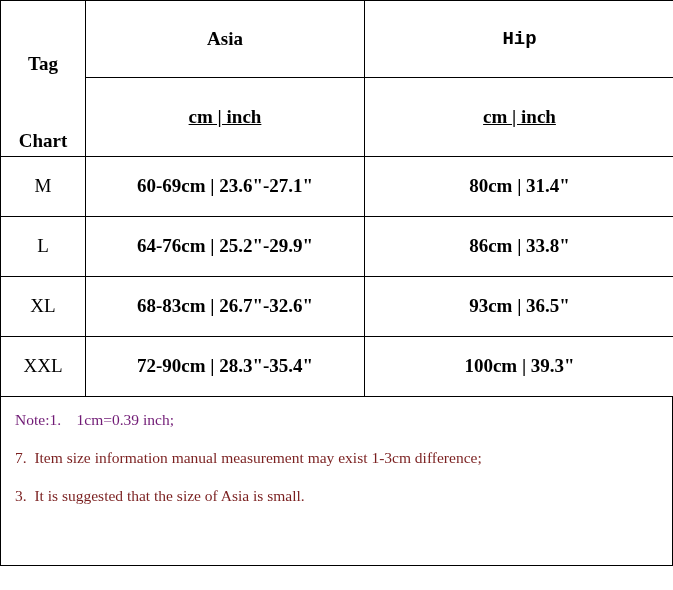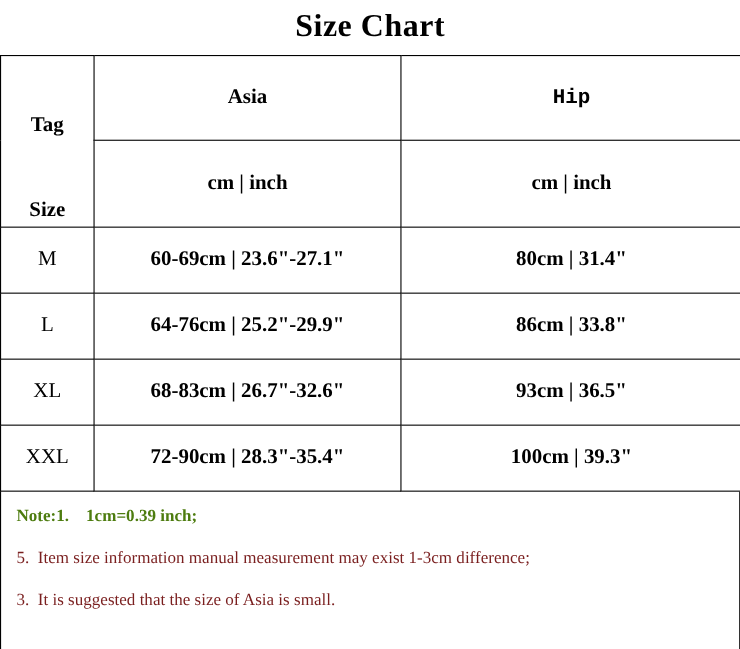--- a/index.html
+++ b/index.html
@@ -55,20 +55,21 @@
   }
   .head-cell {
     height: 56px;
     font-size: 19px;
     font-weight: bold;
   }
   .unit-cell {
     height: 57px;
     font-size: 19px;
     font-weight: bold;
+    text-decoration: underline;
   }
   .data-row td {
     height: 59px;
     font-weight: normal;
     font-size: 19px;
   }
   .data-row td.size-label {
     font-weight: normal;
     font-size: 19px;
   }
@@ -86,28 +87,27 @@
     margin-bottom: 20px;
     white-space: pre;
   }
   .note-line:last-child { margin-bottom: 4px; }
 </style>
 </head>
 <body>
 
 <div class="page">
 
-  <div class="chart-title">Size Chart</div>
 
   <table class="size-table">
     <tbody>
       <tr>
         <td class="col-tag tag-cell" rowspan="2">
           <span class="tag-line">Tag</span>
-          <span class="tag-line">Size</span>
+          <span class="tag-line">Chart</span>
         </td>
         <td class="col-waist head-cell">Asia</td>
         <td class="col-hip head-cell">Hip</td>
       </tr>
       <tr>
         <td class="unit-cell">cm | inch</td>
         <td class="unit-cell">cm | inch</td>
       </tr>
 
       <tr class="data-row">
@@ -127,18 +127,18 @@
       </tr>
       <tr class="data-row">
         <td class="size-label">XXL</td>
         <td>72-90cm | 28.3"-35.4"</td>
         <td>100cm | 39.3"</td>
       </tr>
     </tbody>
   </table>
 
   <div class="notes">
-    <div class="note-line" style="color: #4d7c0f; font-weight: bold;">Note:1.    1cm=0.39 inch;</div>
-    <div class="note-line" style="color: rgb(122, 31, 31);">5.  Item size information manual measurement may exist 1-3cm difference;</div>
+    <div class="note-line" style="color: #701a75;">Note:1.    1cm=0.39 inch;</div>
+    <div class="note-line" style="color: rgb(122, 31, 31);">7.  Item size information manual measurement may exist 1-3cm difference;</div>
     <div class="note-line" style="color: rgb(122, 31, 31);">3.  It is suggested that the size of Asia is small.</div>
   </div>
 
 </div>
 
 </body></html>

